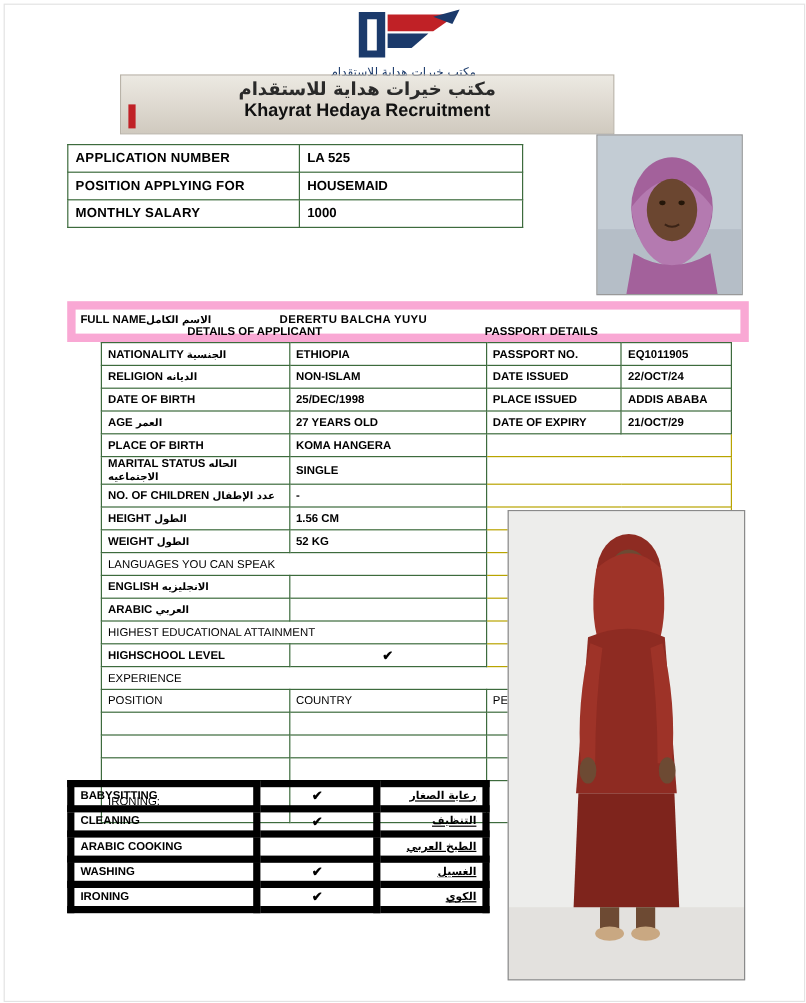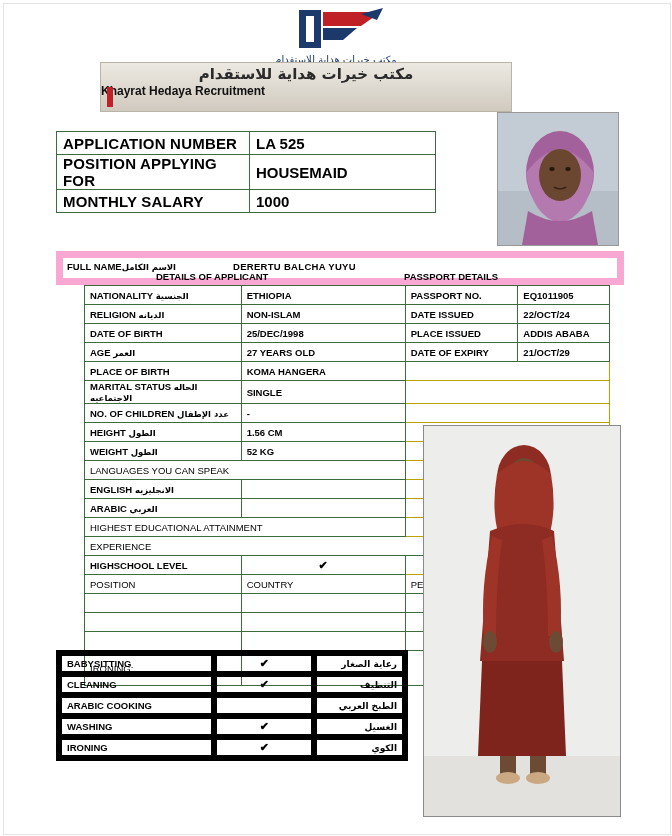--- a/index.html
+++ b/index.html
@@ -63,42 +63,42 @@
   }
   .band-ar {
     font-family: "DejaVu Sans", sans-serif;
     font-size: 15px;
     font-weight: bold;
     color: #2a2a2a;
     text-align: center;
     margin-top: 2px;
   }
   .band-en {
-    font-size: 12px;
+    font-size: 15px;
     font-weight: bold;
     color: #111;
-    text-align: left;
+    text-align: center;
     margin-top: 1px;
   }
   .band-accent {
     position: absolute;
     left: 6px;
     top: 24px;
     width: 6px;
     height: 20px;
     background: #c02126;
   }
   
   .top-table {
     position: absolute;
-    top: 131px;
+    top: 120px;
     left: 56px;
     width: 380px;
     border-collapse: collapse;
-    font-size: 15px;
+    font-size: 11px;
   }
   .top-table td {
     border: 1px solid #3d6b3d;
     height: 22px;
     padding: 0 6px;
     vertical-align: middle;
   }
   .top-table td.lbl { width: 180px; font-weight: bold; letter-spacing: 0.2px; }
   .top-table td.val { font-weight: bold; }
   
@@ -193,21 +193,21 @@
     border: 6px solid #000000;
     height: 15px;
     padding: 0 5px;
     vertical-align: middle;
     font-weight: bold;
   }
   .checklist td.k { width: 160px; }
   .checklist td.v { width: 105px; text-align: center; font-size: 11px; }
   .checklist td.a {
     width: 85px; text-align: right;
-    font-family: "DejaVu Sans", sans-serif; font-size: 9px;
+    font-family: "DejaVu Sans", sans-serif; font-size: 9px; text-decoration: underline;
   }
   
   .photo-body {
     position: absolute;
     top: 425px;
     left: 423px;
     width: 196px;
     height: 390px;
     border: 1px solid #8a8a8a;
     background: #e9e9e9;
@@ -390,28 +390,28 @@
       </td>
       <td class="c2 check"></td>
       <td class="ycell" colspan="2"></td>
     </tr>
 
     <tr>
       <td class="bold-center" colspan="2">HIGHEST EDUCATIONAL ATTAINMENT</td>
       <td class="ycell" colspan="2"></td>
     </tr>
     <tr>
+      <td class="c1">HIGHSCHOOL LEVEL</td>
+      <td class="c2 check">✔</td>
+      <td class="ycell" colspan="2"></td>
+    </tr>
+
+    <tr>
       <td class="bold-center" colspan="3">EXPERIENCE</td>
       <td class="ycell"></td>
-    </tr>
-
-    <tr>
-      <td class="c1">HIGHSCHOOL LEVEL</td>
-      <td class="c2 check">✔</td>
-      <td class="ycell" colspan="2"></td>
     </tr>
     <tr>
       <td class="bold-center">POSITION</td>
       <td class="bold-center">COUNTRY</td>
       <td class="bold-center">PERIOD</td>
       <td class="ycell"></td>
     </tr>
     <tr>
       <td></td>
       <td></td>

